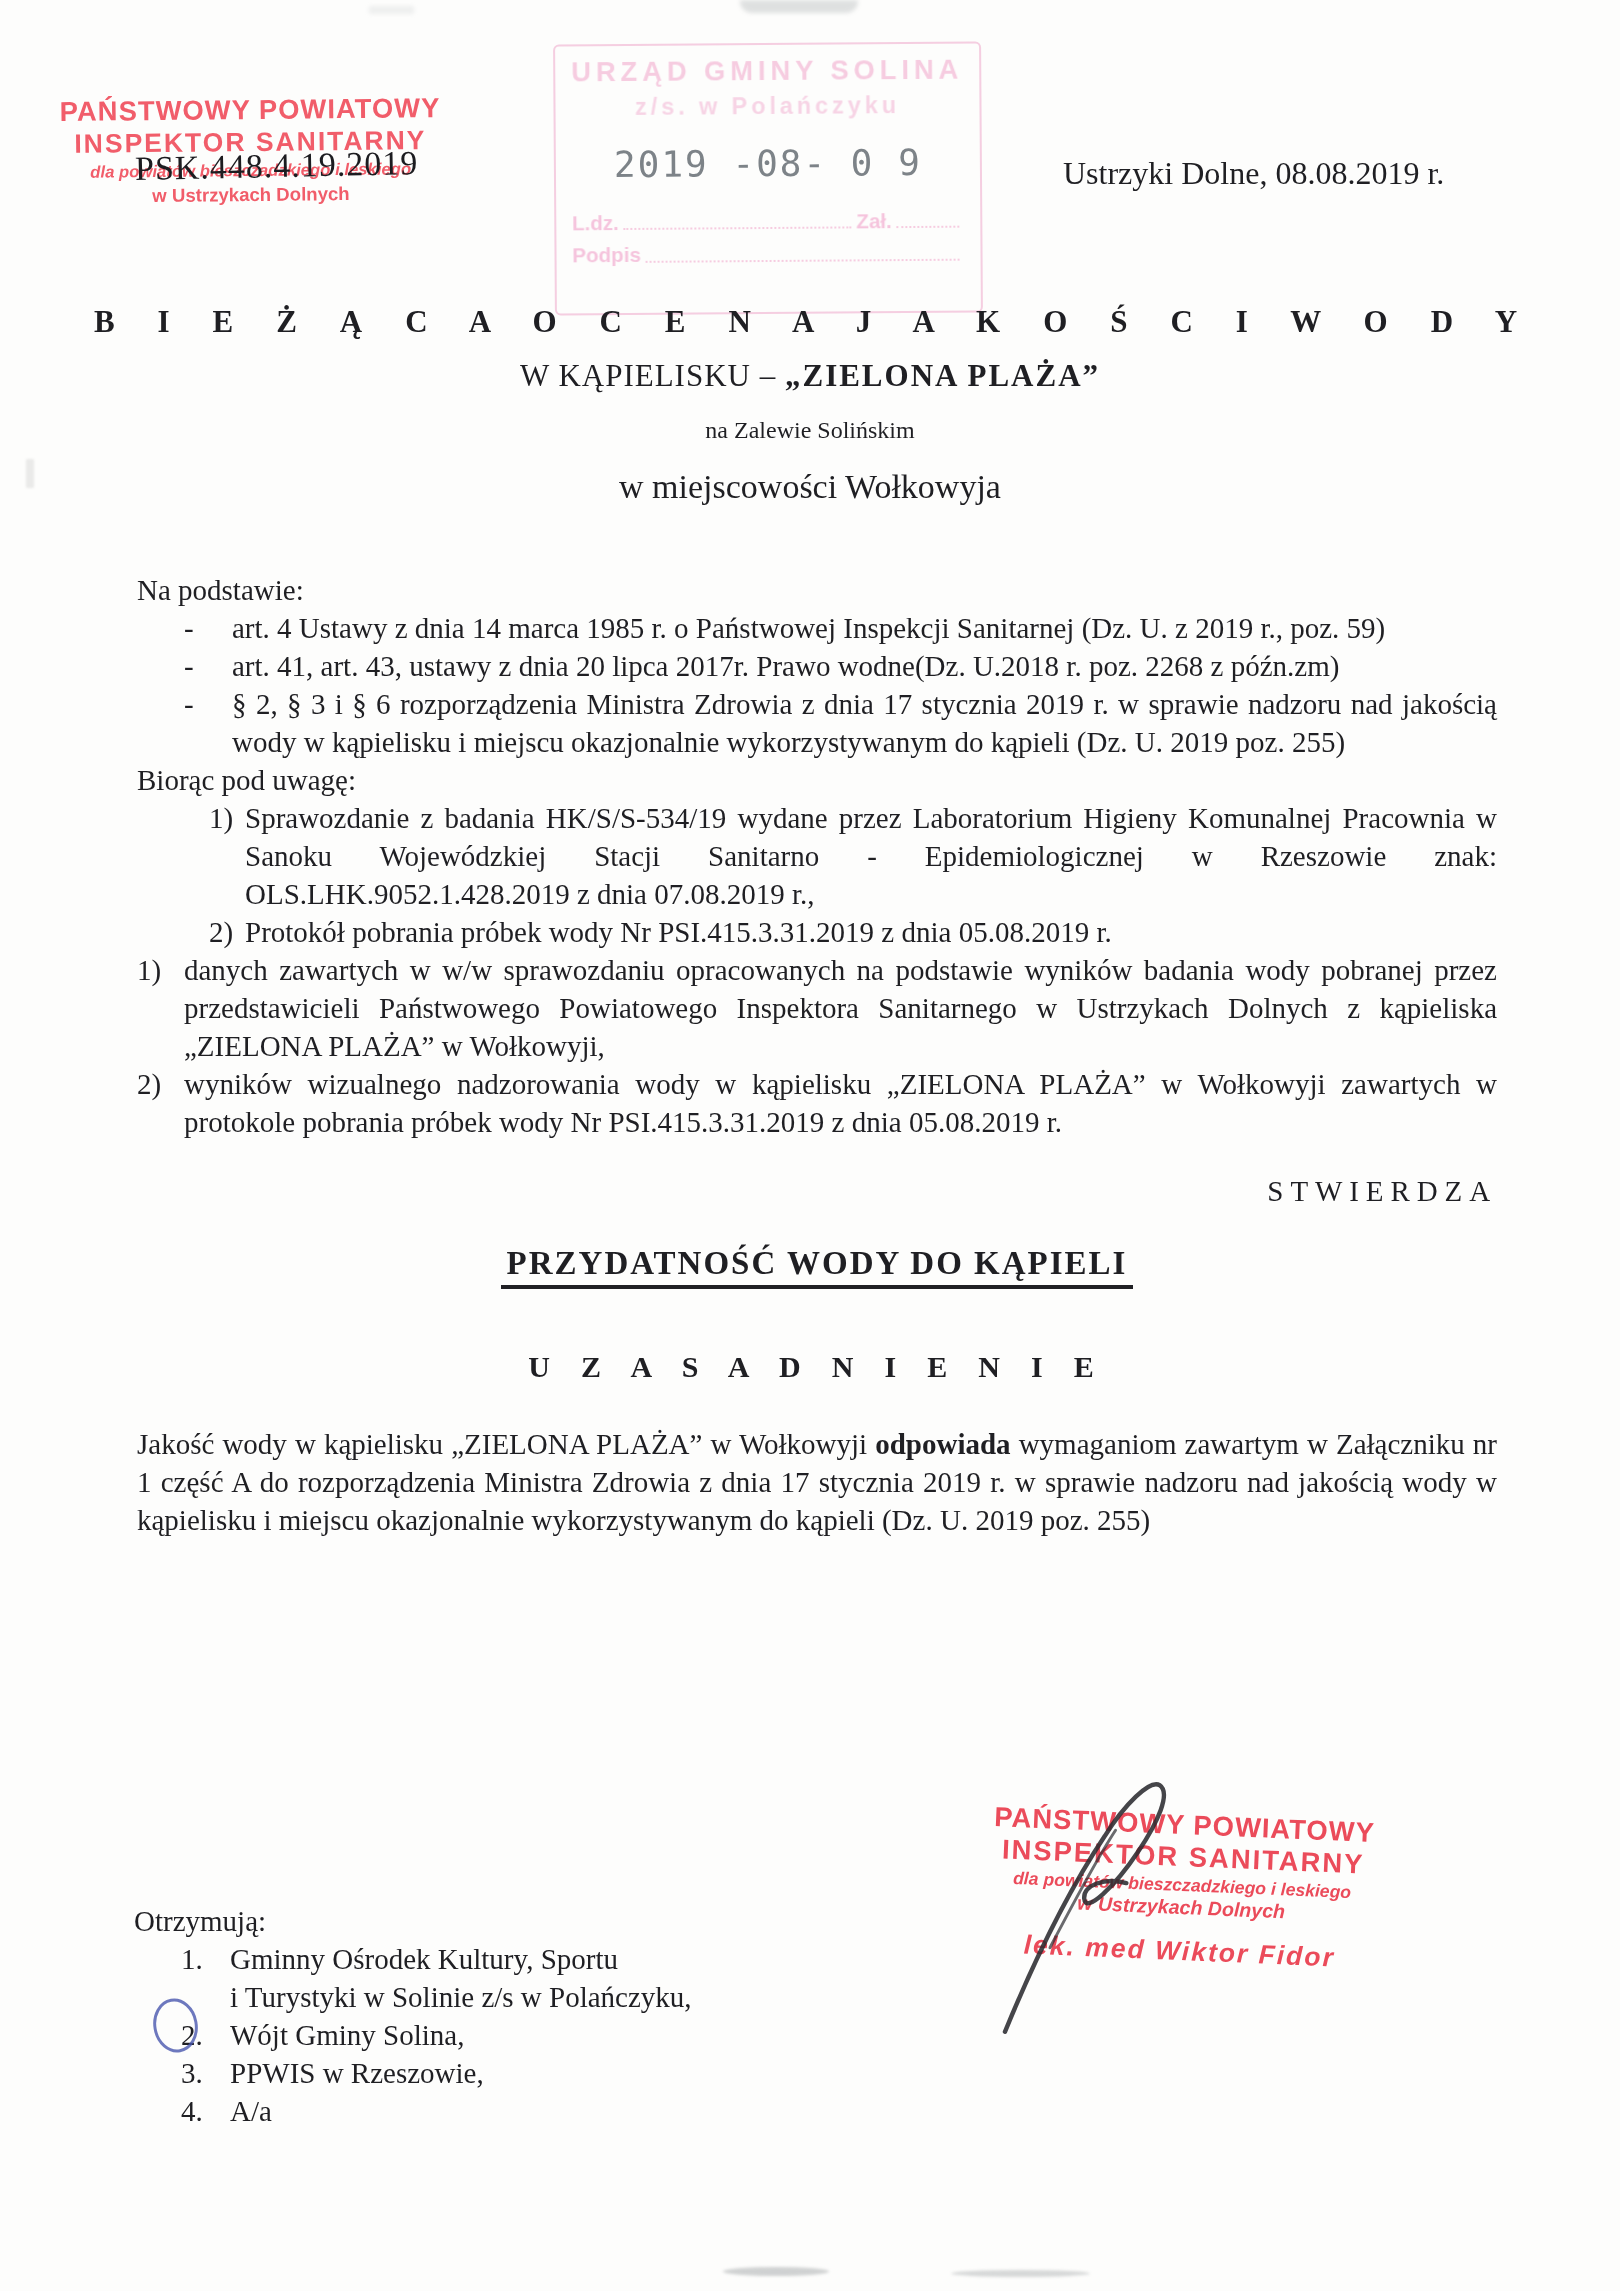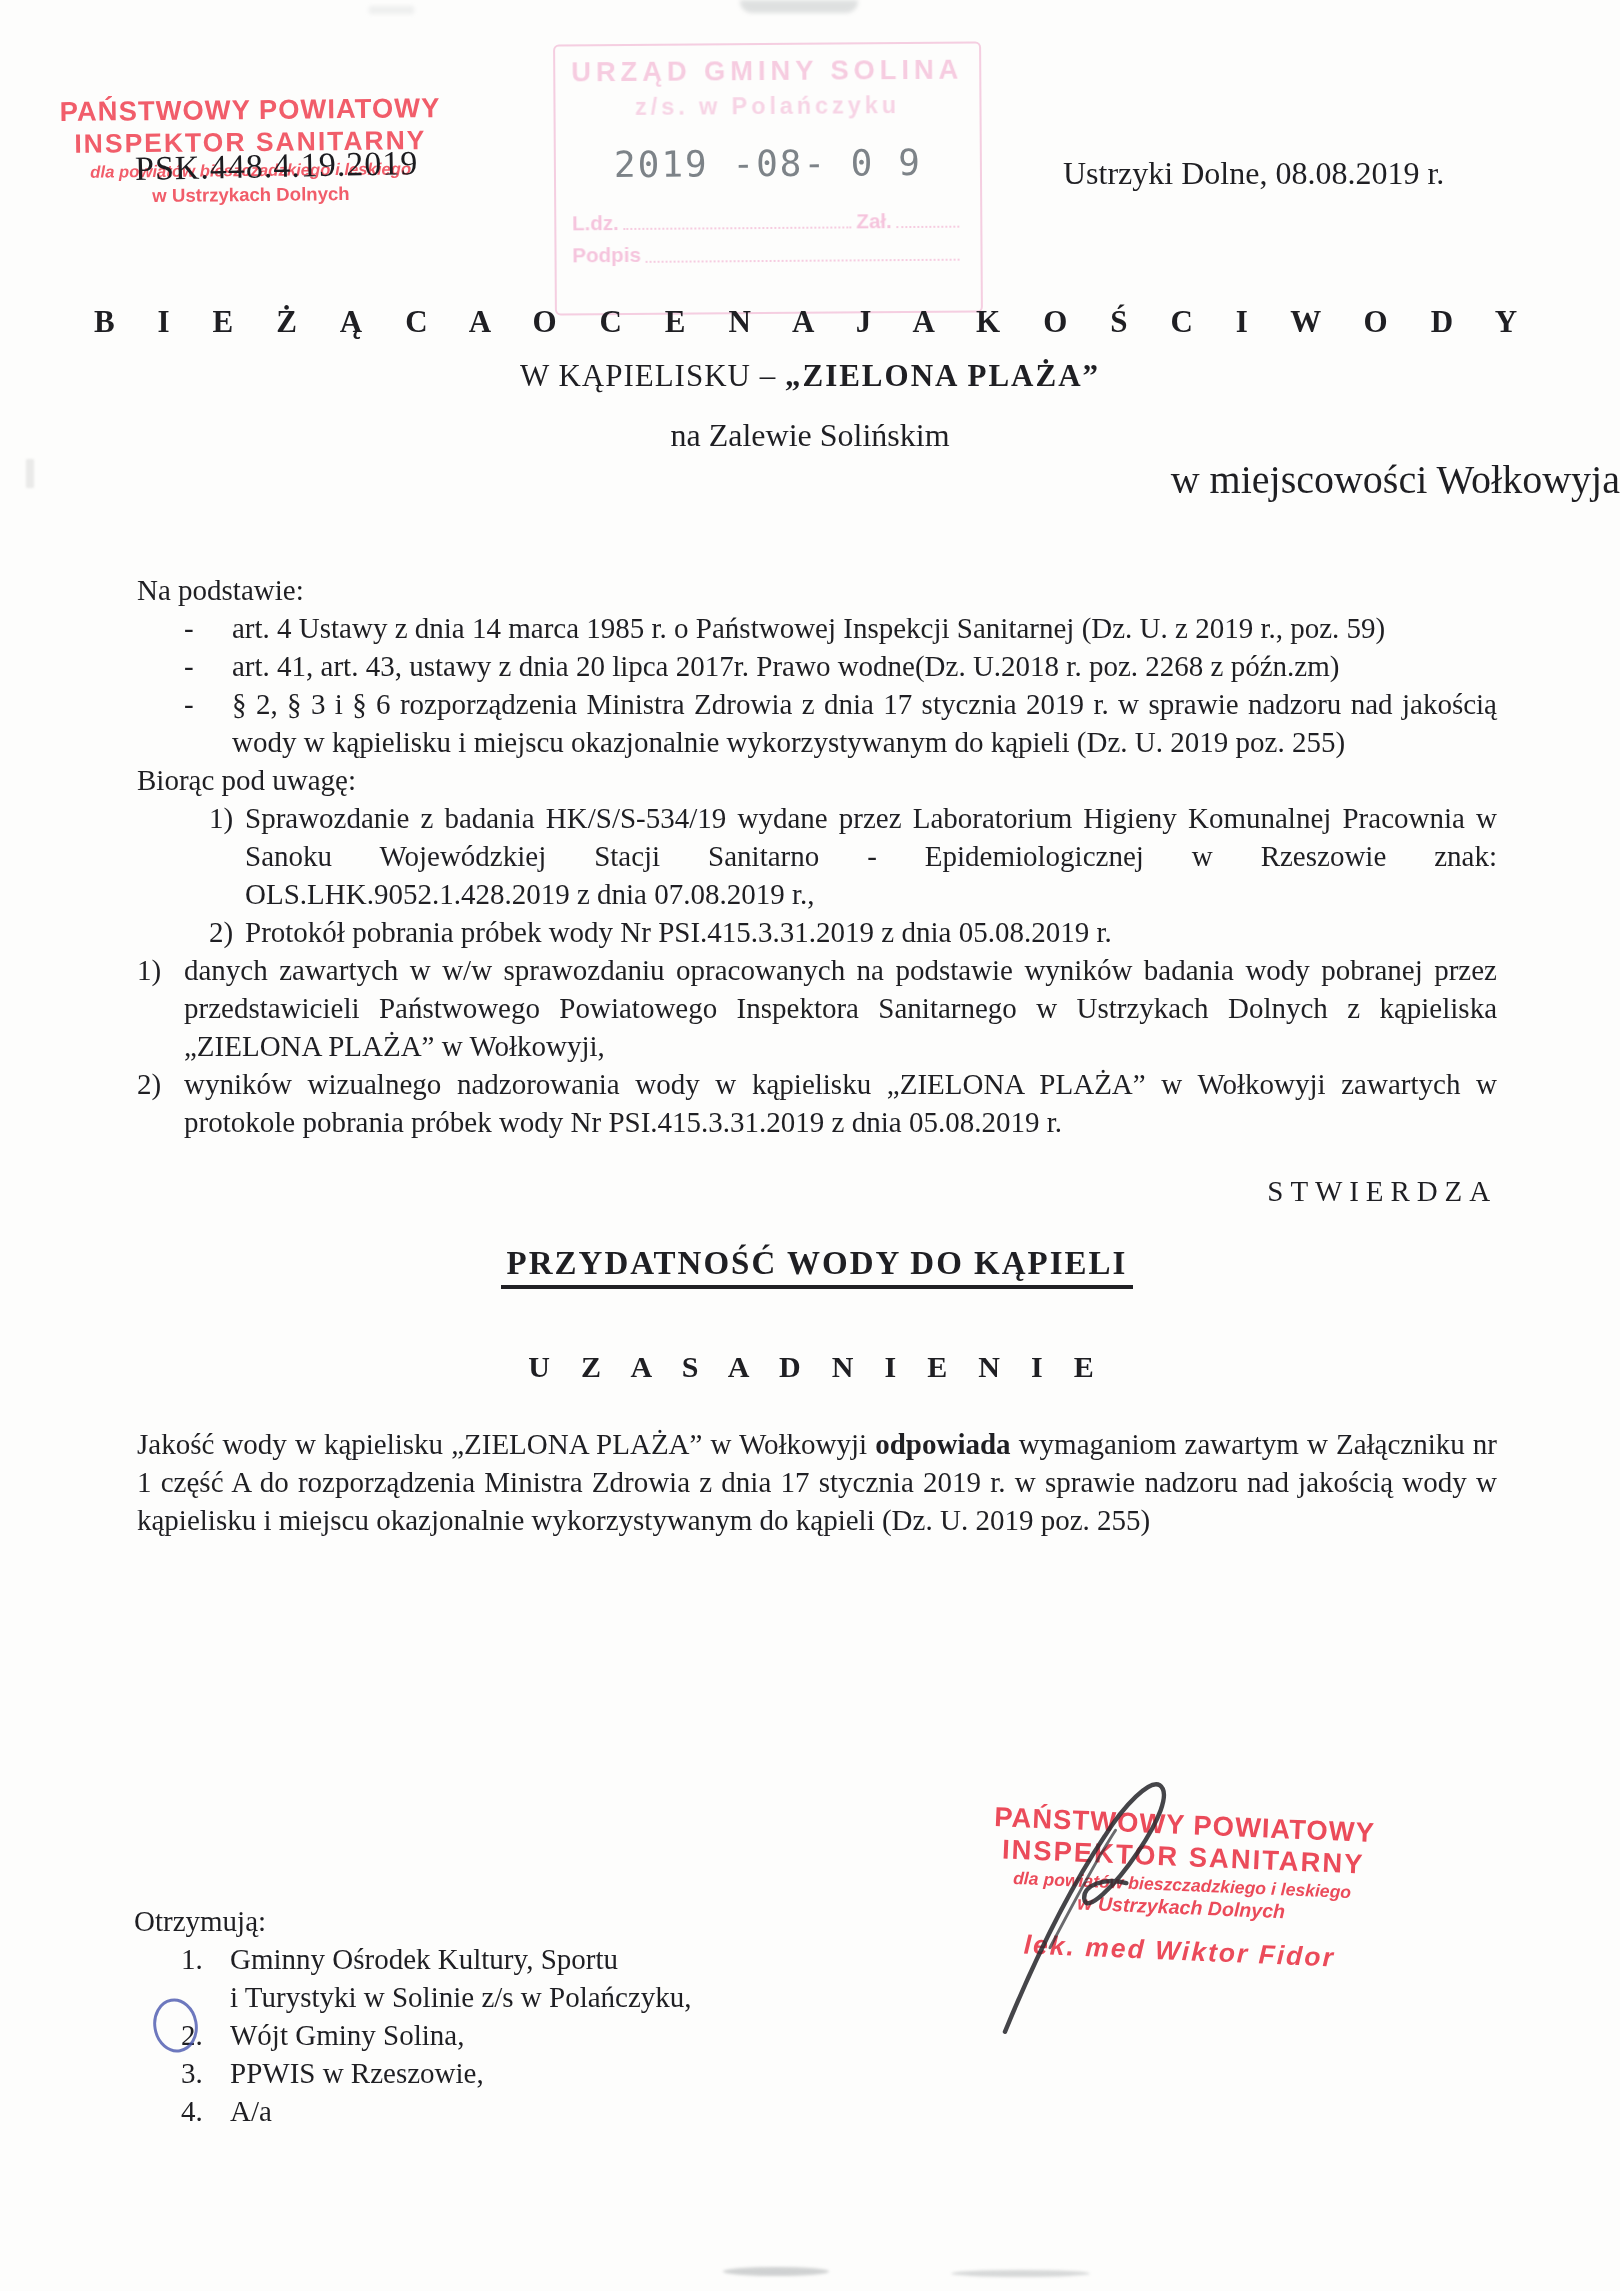--- a/index.html
+++ b/index.html
@@ -48,22 +48,22 @@
   .leader { flex:1 1 auto; border-bottom:2.9px dotted rgba(238,150,195,.48); margin:0 4.9px 4.9px; height:1px; }
   .leader.short { flex:0 0 63px; }
 
   .place-date { position:absolute; left:1063px; top:155px; font-size:32px; white-space:nowrap; }
 
   
   .title-block { position:absolute; left:0; top:304px; width:1620px; text-align:center; }
   .tt-1 { font-size:31px; font-weight:bold; letter-spacing:8.8px; word-spacing:17.6px; white-space:nowrap; }
   .tt-2 { margin-top:17.6px; font-size:31px; letter-spacing:1px; white-space:nowrap; }
   .tt-2 .bold-part { font-weight:bold; letter-spacing:2px; }
-  .tt-3 { margin-top:23.5px; font-size:32px; }
-  .tt-4 { margin-top:2px; font-size:40px;text-align:right; }
+  .tt-3 { margin-top:23.5px; font-size:24px; }
+  .tt-4 { margin-top:24px; font-size:34px; }
 
   
   .doc-body {
     position:absolute; left:137px; top:571px; width:1360px;
     font-size:29px; line-height:38px; text-align:justify;
   }
   .doc-body ul, .doc-body ol { list-style:none; margin:0; padding:0; }
   .li { position:relative; }
   .basis-li { padding-left:95px; }
   .basis-li .marker { position:absolute; left:47px; }

